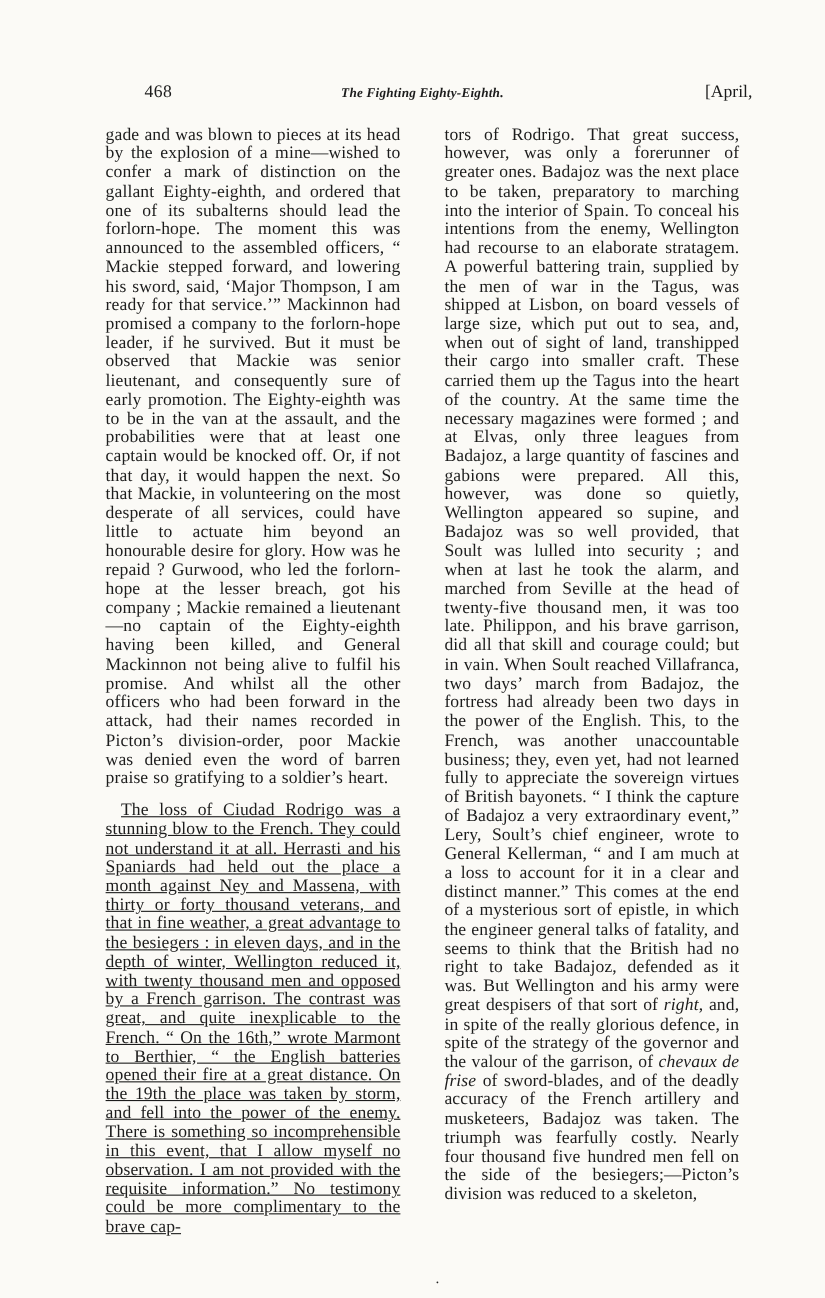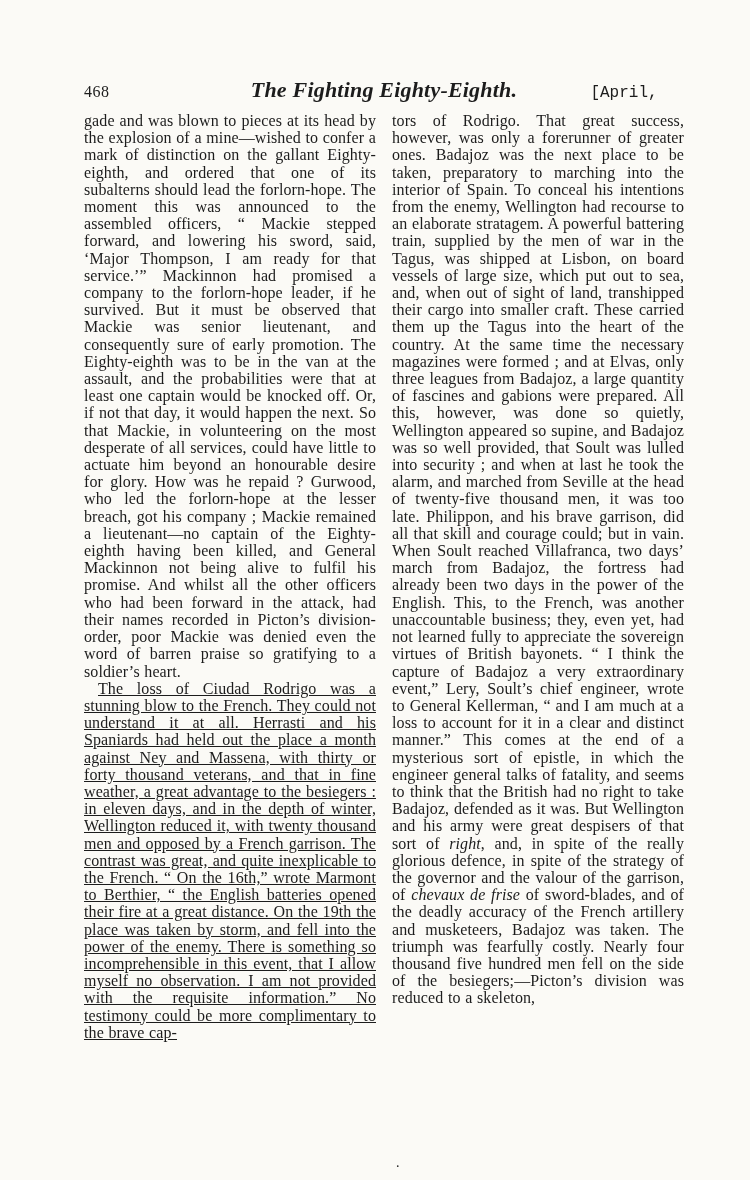--- a/index.html
+++ b/index.html
@@ -18,52 +18,51 @@
   }
   .page-header {
     display: flex;
     align-items: baseline;
     width: 600px;
     font-size: 16px;
     margin-bottom: 9px;
   }
   .page-header .pgnum {
     flex: 1;
-    text-align: left;
+    text-align: center;
     letter-spacing: 0.5px;
   }
   .page-header .rtitle {
     flex: 3;
     text-align: center;
     font-style: italic;
     font-weight: bold;
-    font-size: 22px;
+    font-size: 12px;
     letter-spacing: 0.2px;
     margin-top: 15px;
   }
   .page-header .issue {
     flex: 1;
-    text-align: center;
-    font-family: Liberation Mono, monospace;
+    text-align: right;
   }
   .columns {
     display: flex;
     gap: 16px;
     width: 600px;
   }
   .col {
     width: 292px;
     font-size: 16px;
     line-height: 17.2px;
     text-align: justify;
     letter-spacing: 0.1px;
     word-spacing: 0.5px;
     hyphens: none;
   }
-  .col p { margin: 0; }
+  .col p { margin: 12px; }
   .col p.indent { text-indent: 14px; text-decoration: underline; }
   .col i { }
   .printers-mark {
     position: absolute;
     left: 396px;
     top: 1155px;
     font-size: 14px;
     color: #222;
   }
 </style>

